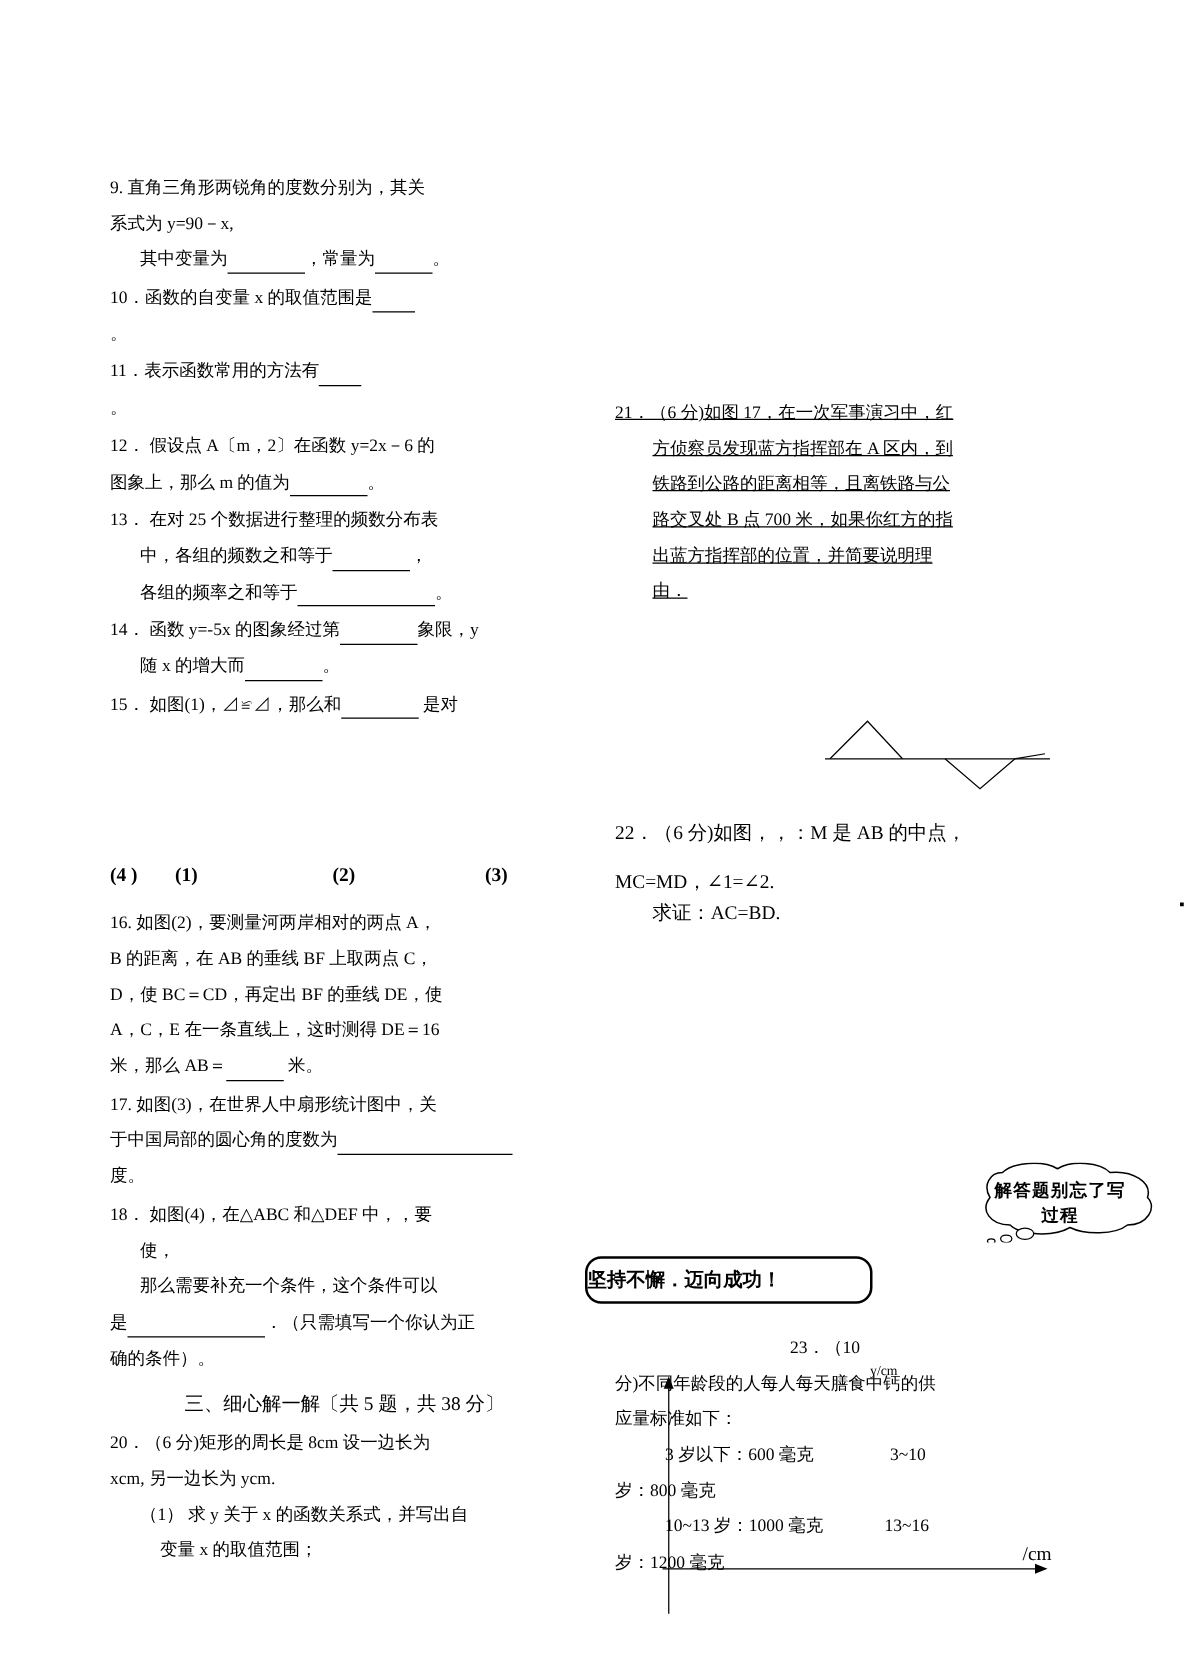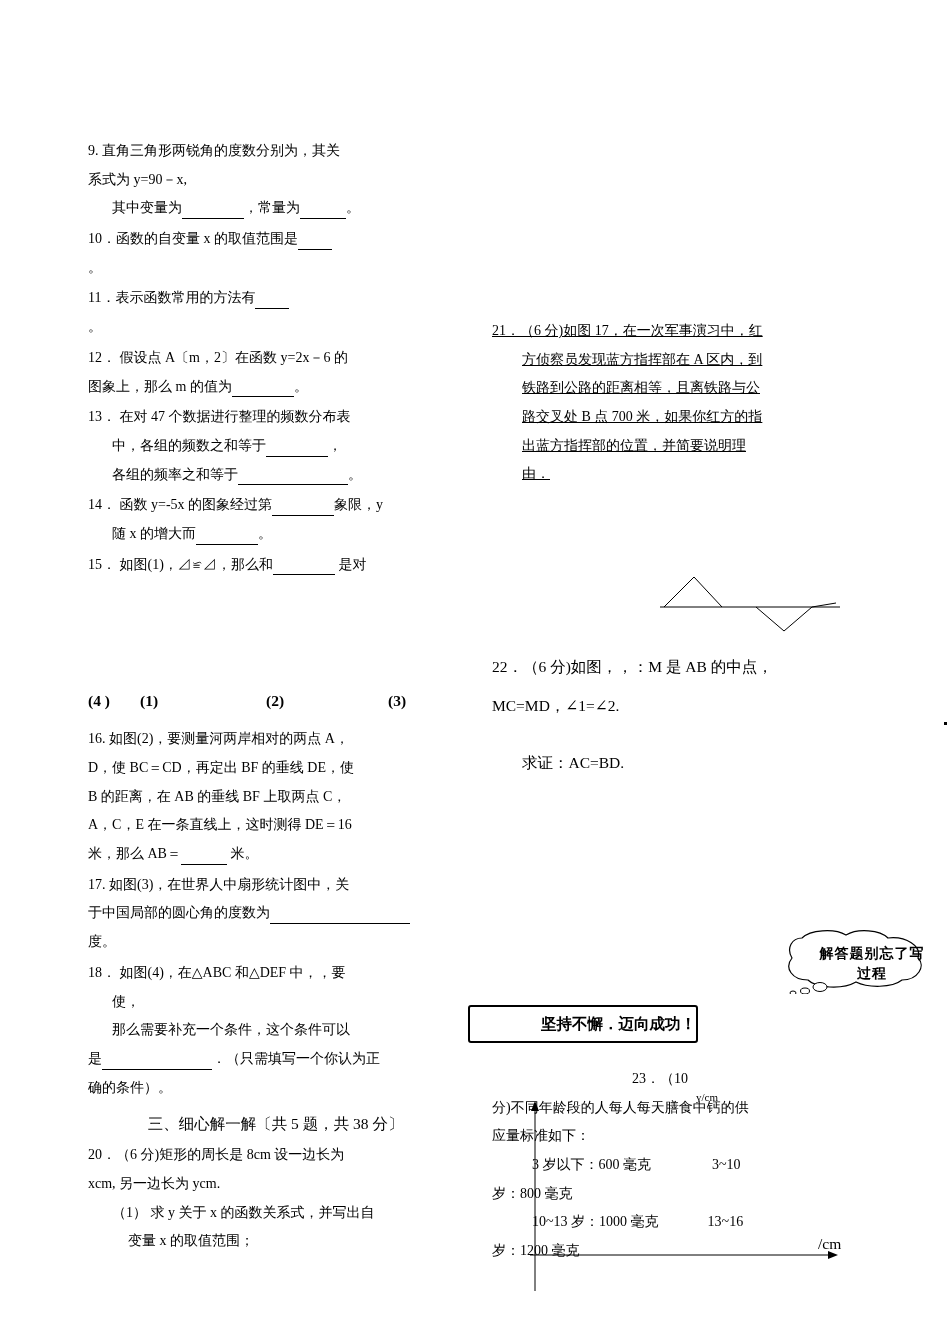--- a/index.html
+++ b/index.html
@@ -98,38 +98,38 @@
     font-size: 15.5px;
   }
   
   .banner {
     position: absolute;
     left: 468px;
     top: 1005px;
     width: 226px;
     height: 34px;
     border: 2px solid #000;
-    border-radius: 3px;
+    border-radius: 13px;
     display: flex;
     align-items: center;
-    justify-content: flex-end;
+    justify-content: flex-start;
     font-weight: bold;
     font-size: 15.5px;
   }
   
   .bubble {
     position: absolute;
     left: 780px;
     top: 930px;
     width: 150px;
     height: 64px;
   }
   .bubble-text {
     position: absolute;
-    left: 36px;
+    left: 12px;
     top: 14px;
     width: 112px;
     font-weight: bold;
     font-size: 14px;
     line-height: 1.4;
     text-align: center;
     letter-spacing: 1px;
   }
   .section-head {
     margin-top: 14px;
@@ -201,21 +201,21 @@
     </div>
 
     <div class="q">
       <p>12． 假设点 A〔m，2〕在函数 y=2x－6 的</p>
       <p>
         <span>图象上，那么 m 的值为</span><span class="blank w2"></span><span>。</span>
       </p>
     </div>
 
     <div class="q">
-      <p>13． 在对 47 个数据进行整理的频数分布表</p>
+      <p>13． 在对 25 个数据进行整理的频数分布表</p>
       <p class="sub">
         <span>中，各组的频数之和等于</span><span class="blank w2"></span><span>，</span>
       </p>
       <p class="sub">
         <span>各组的频率之和等于</span><span class="blank w4"></span><span>。</span>
       </p>
     </div>
 
     <div class="q">
       <p>
@@ -238,22 +238,22 @@
       <span class="lbl1">(1)</span>
       <span class="lbl2">(2)</span>
       <span class="lbl3">(3)</span>
       <span class="lbl4">(4 )</span>
     </div>
 
     <div style="height:14px"></div>
 
     <div class="q">
       <p>16. 如图(2)，要测量河两岸相对的两点 A，</p>
+      <p>B 的距离，在 AB 的垂线 BF 上取两点 C，</p>
       <p>D，使 BC＝CD，再定出 BF 的垂线 DE，使</p>
-      <p>B 的距离，在 AB 的垂线 BF 上取两点 C，</p>
       <p>A，C，E 在一条直线上，这时测得 DE＝16</p>
       <p>
         <span>米，那么 AB＝</span><span class="blank"></span>&nbsp;<span>米。</span>
       </p>
     </div>
 
     <div class="q">
       <p>17. 如图(3)，在世界人中扇形统计图中，关</p>
       <p>
         <span>于中国局部的圆心角的度数为</span><span class="blank w5"></span>
@@ -298,21 +298,21 @@
     <svg width="180" height="60" viewBox="0 0 180 60">
       <polyline points="4,34 34,4 62,34" fill="none" stroke="#000" stroke-width="1"></polyline>
       <line x1="0" y1="34" x2="180" y2="34" stroke="#000" stroke-width="1"></line>
       <polyline points="96,34 124,58 152,34" fill="none" stroke="#000" stroke-width="1"></polyline>
       <line x1="152" y1="34" x2="176" y2="30" stroke="#000" stroke-width="1"></line>
     </svg>
   </div>
 
   <div style="position:absolute; left:492px; top:655px; width:380px;">
     <p class="r-q" style="margin-bottom:14px">22．（6 分)如图，，：M 是 AB 的中点，</p>
-    <p class="r-q" style="margin-bottom:32px">MC=MD，∠1=∠2.</p>
+    <p class="r-q" style="margin-bottom:0">MC=MD，∠1=∠2.</p>
     <p class="r-q r-indent">求证：AC=BD.</p>
   </div>
 
   <div class="right-dot"></div>
 
   <div class="bubble">
     <svg width="150" height="64" viewBox="0 0 150 64">
       <path d="M22,8 C30,0 54,-2 66,5 C78,-2 100,0 108,8 C126,6 142,16 138,28 C146,36 138,50 122,50 C112,58 88,58 76,52 C62,60 36,58 28,50 C12,50 4,38 12,28 C6,18 12,8 22,8 Z" fill="#ffffff" stroke="#000000" stroke-width="1.2"></path>
       <ellipse cx="40" cy="57" rx="7" ry="4.5" fill="#fff" stroke="#000" stroke-width="1"></ellipse>
       <ellipse cx="25" cy="61" rx="4.5" ry="3" fill="#fff" stroke="#000" stroke-width="1"></ellipse>

